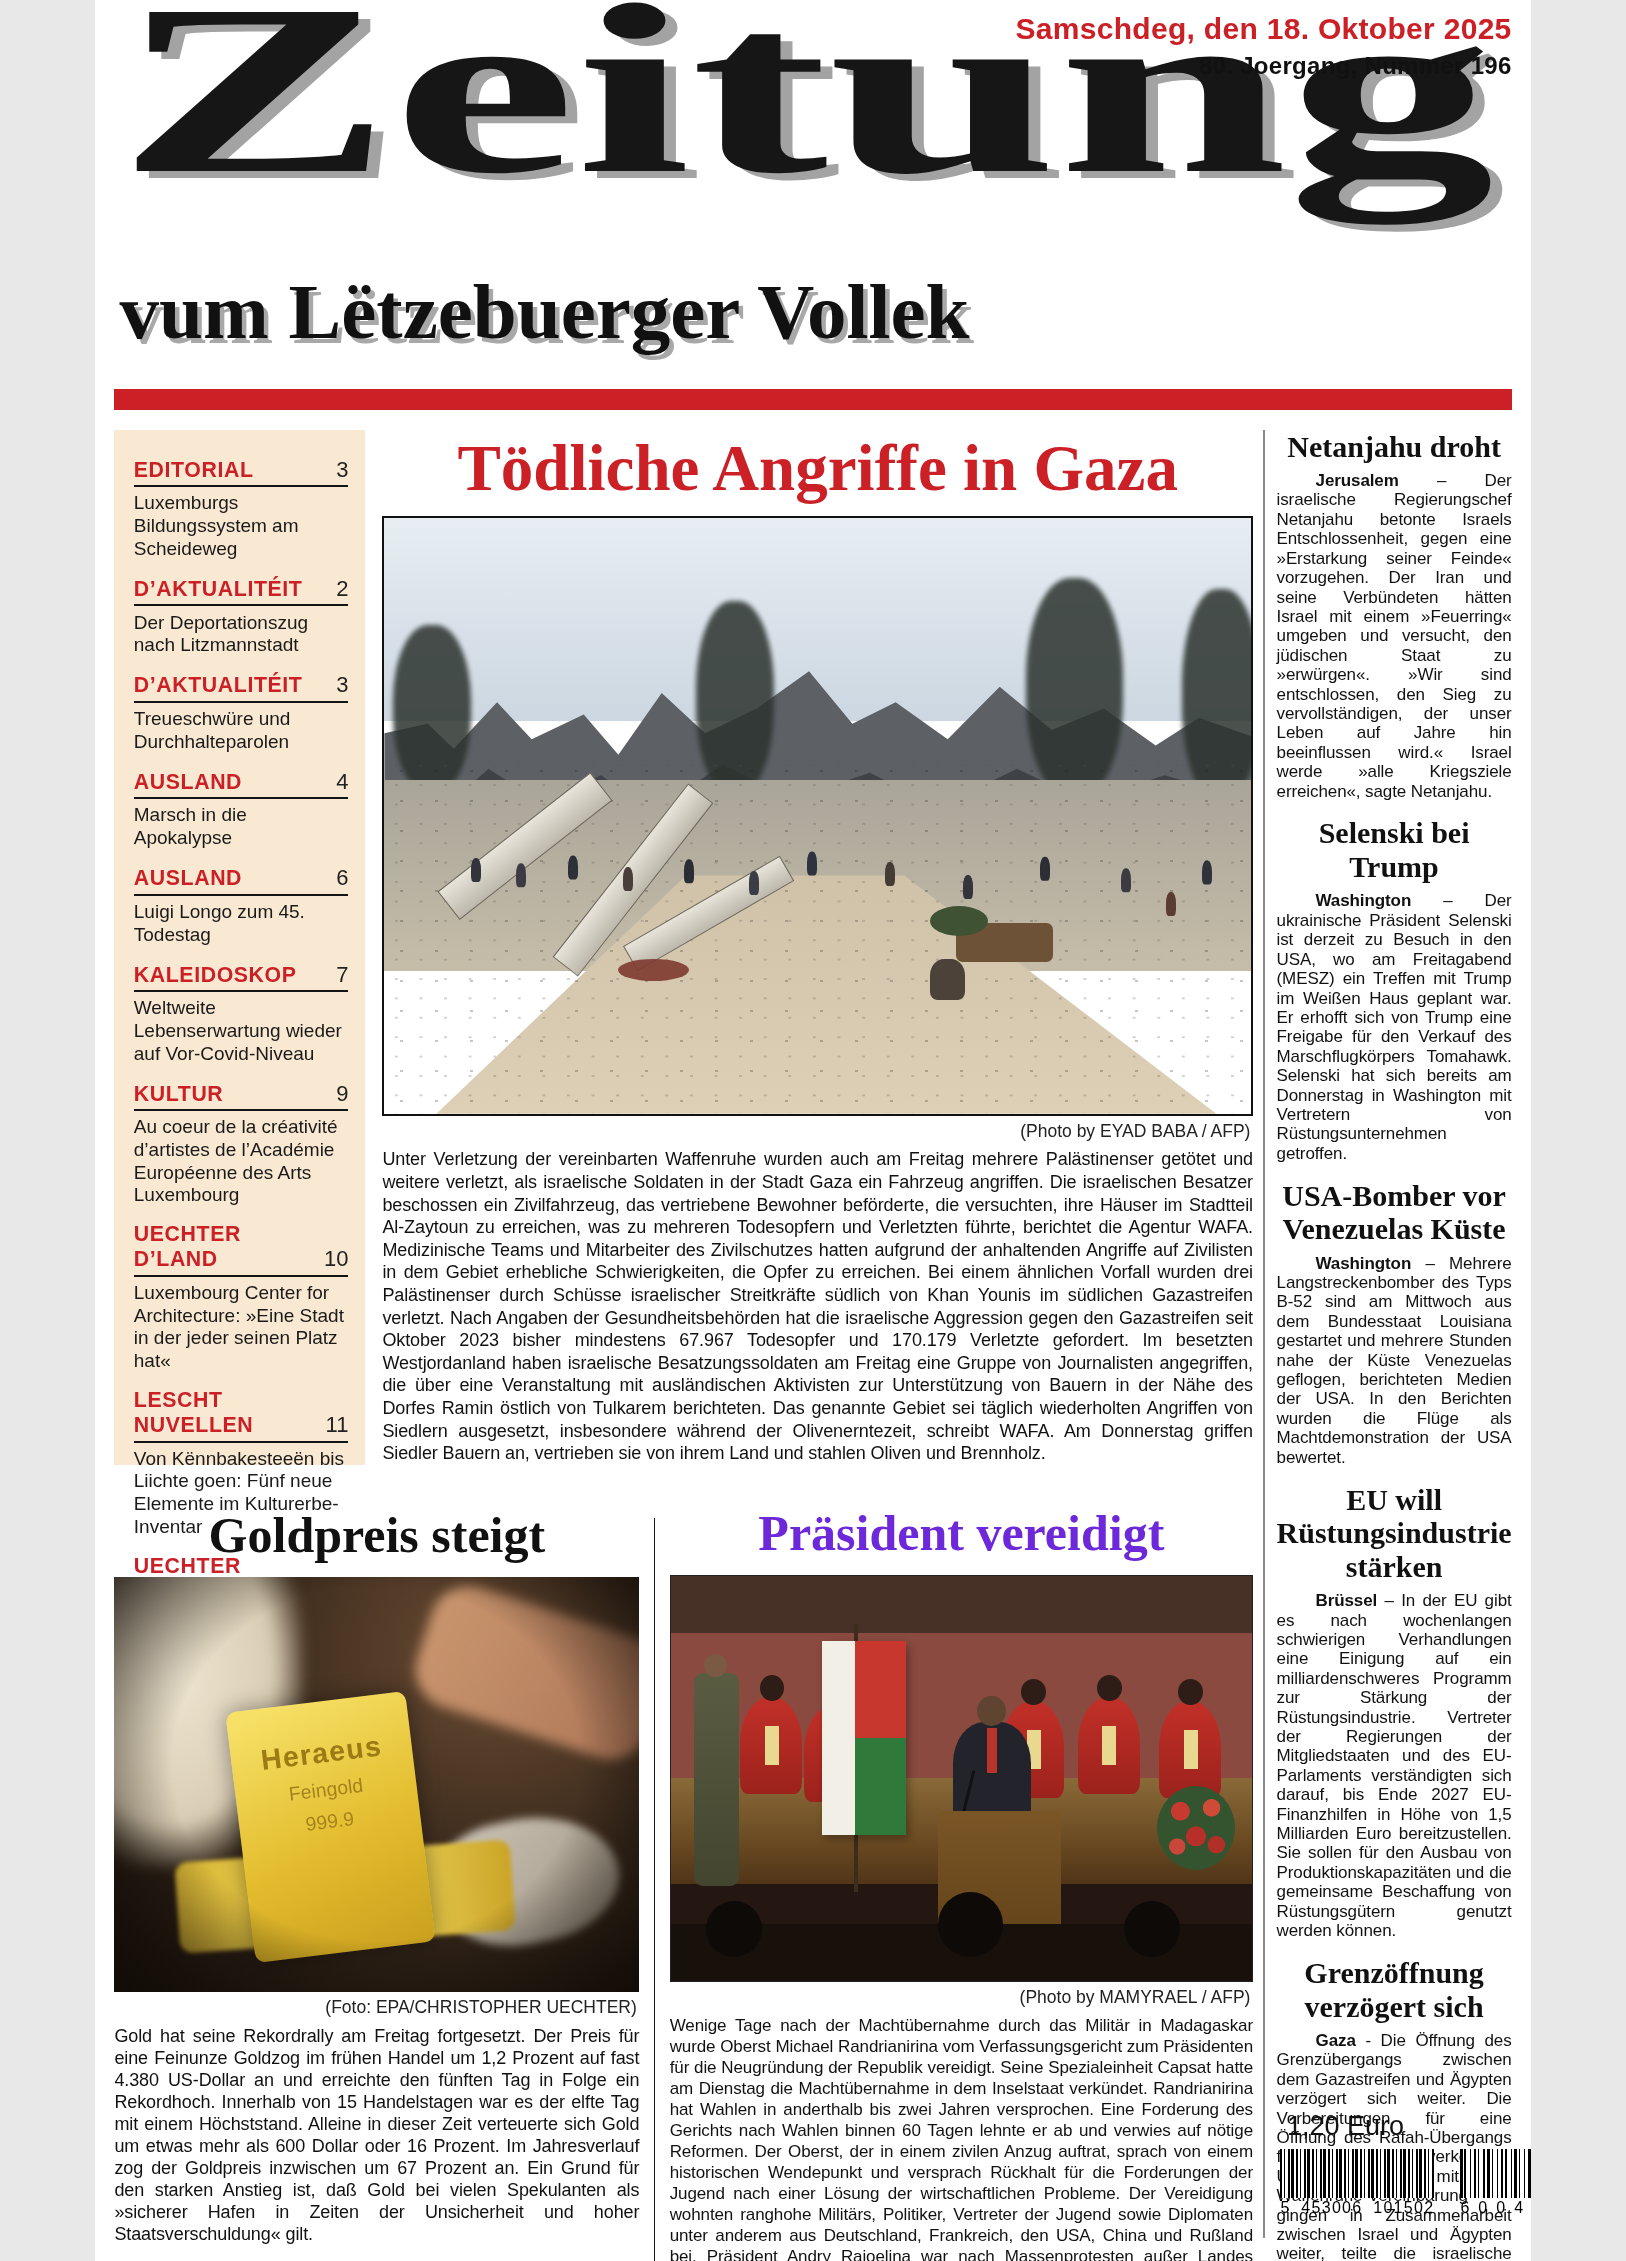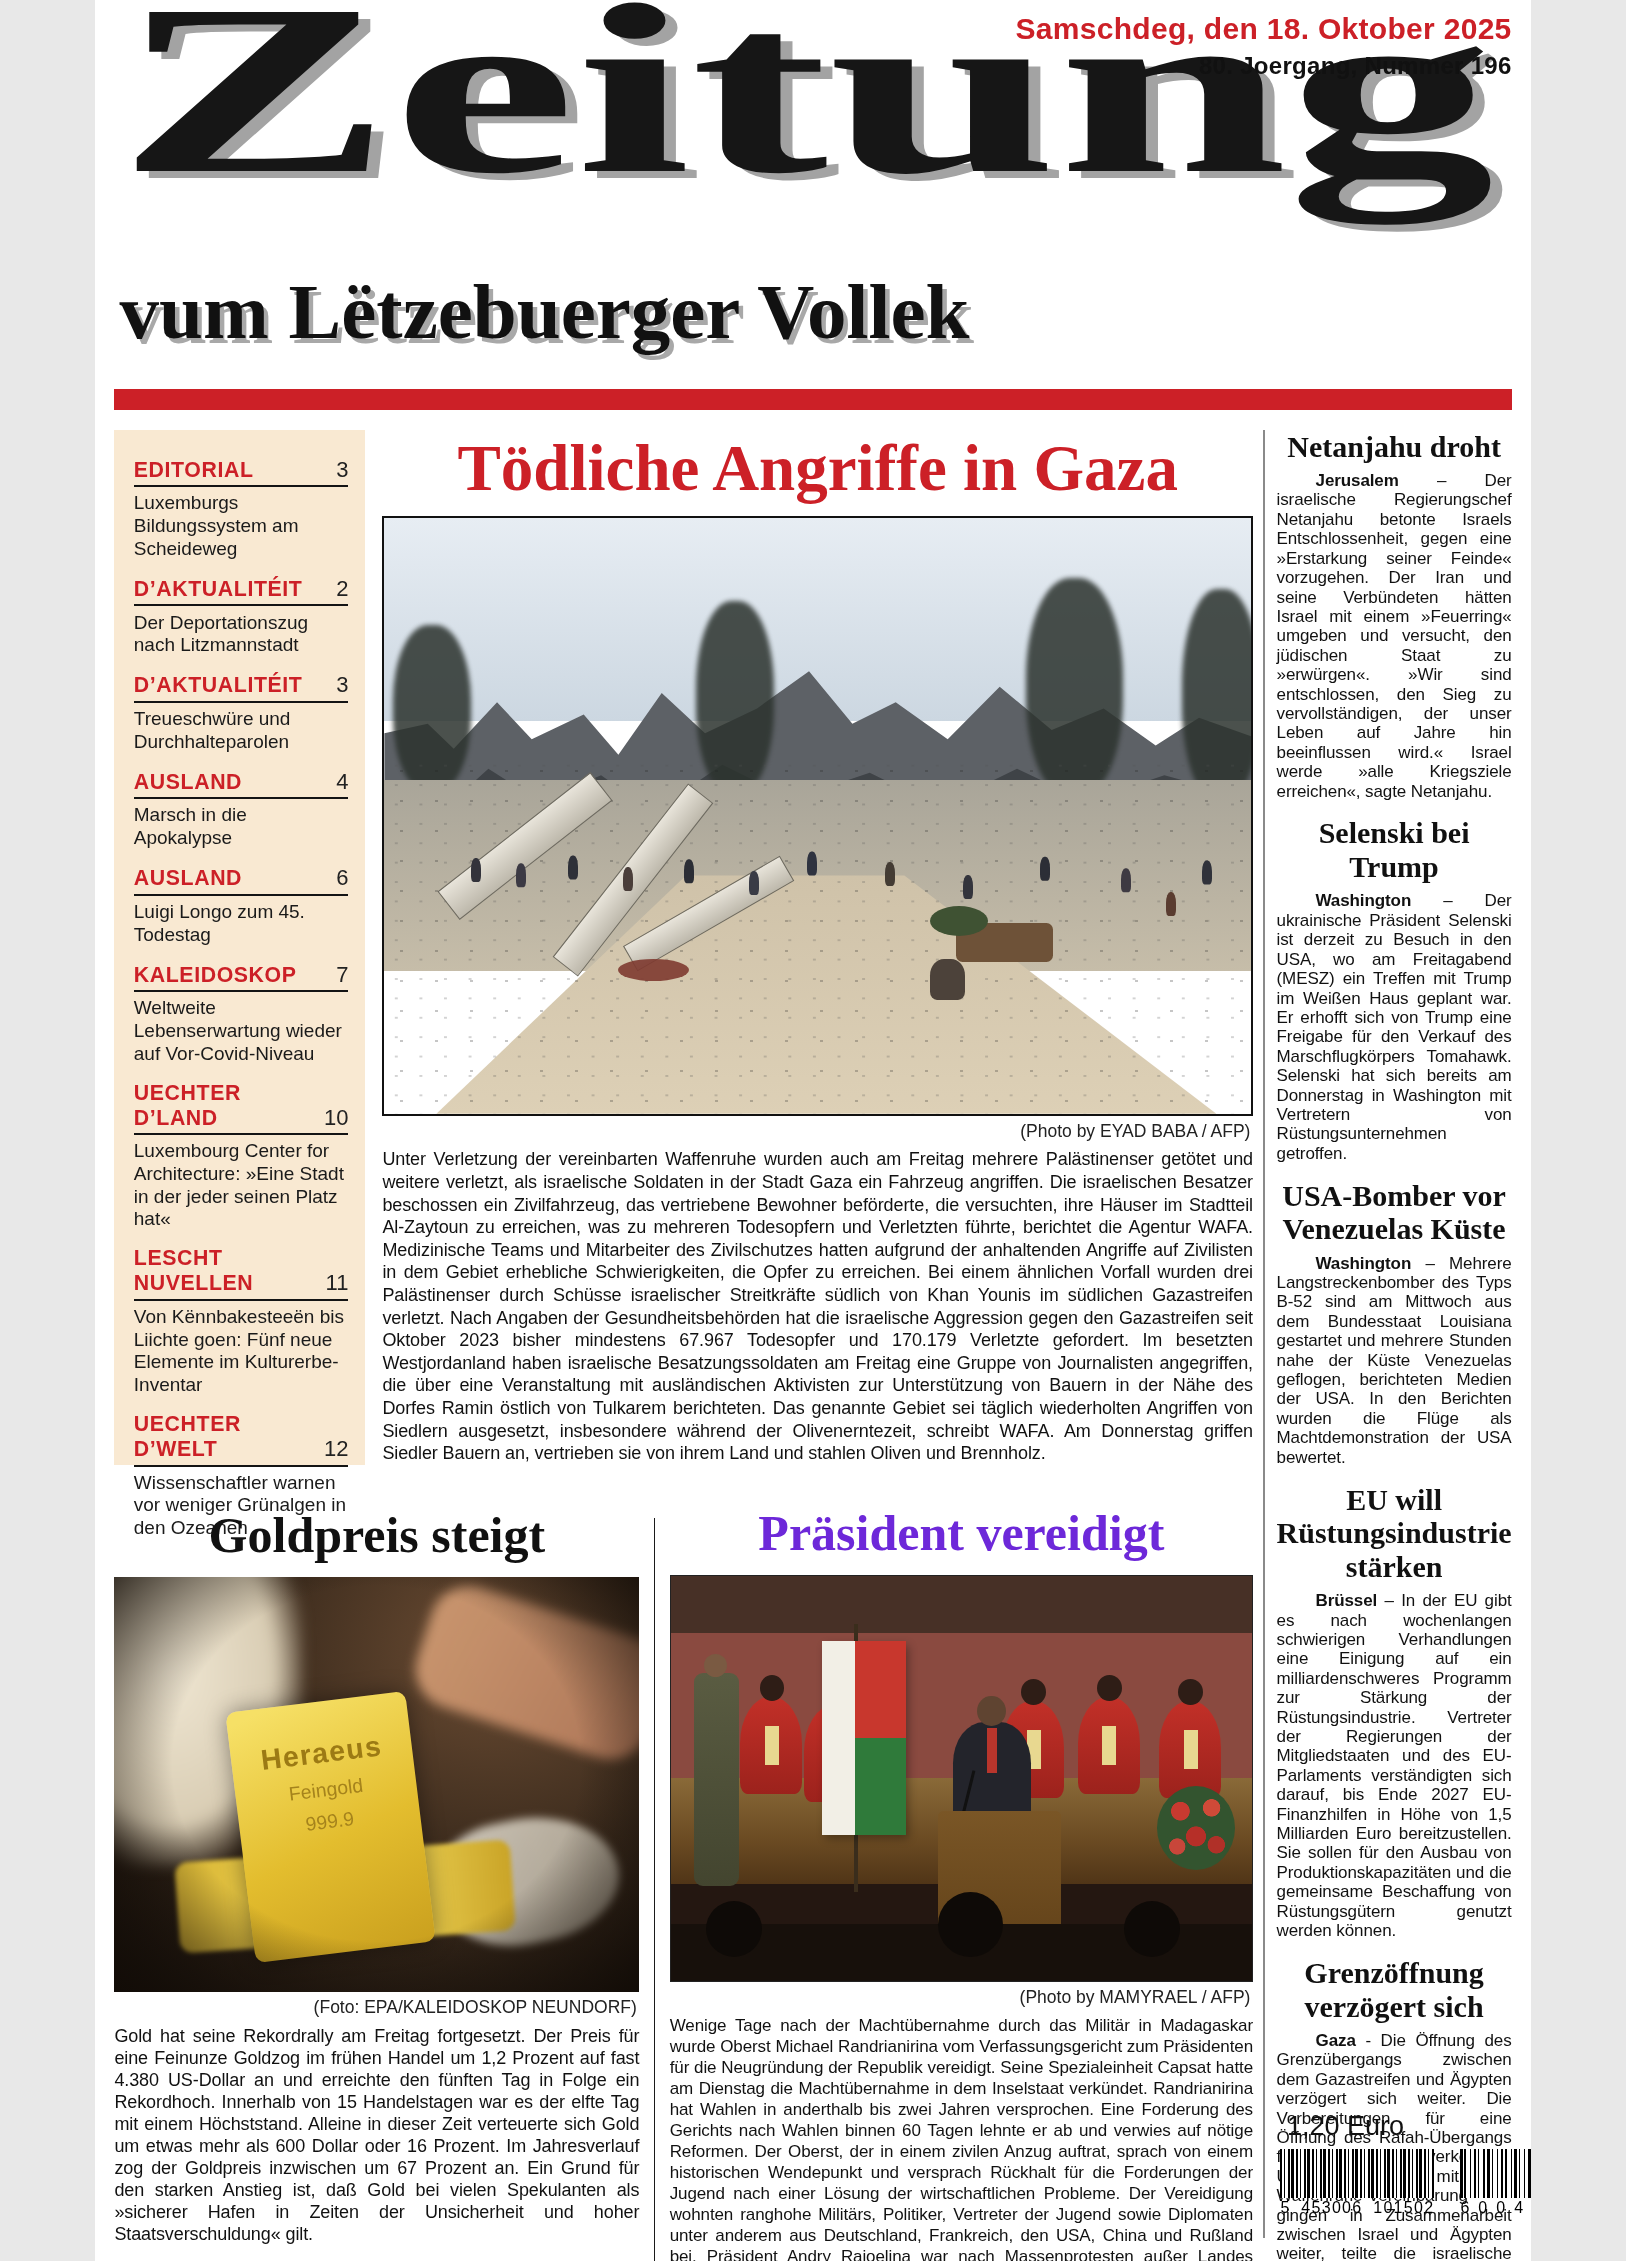--- a/index.html
+++ b/index.html
@@ -227,20 +227,27 @@
           </div>
           <div class="idx-item">
             <div class="idx-head">
                 <span class="idx-sec">KALEIDOSKOP</span>
                 <span class="idx-page">7</span>
               </div>
             <div class="idx-teaser">Weltweite Lebenserwartung wieder auf Vor-Covid-Niveau</div>
           </div>
           <div class="idx-item">
             <div class="idx-head">
+                <span class="idx-sec">KULTUR</span>
+                <span class="idx-page">9</span>
+              </div>
+            <div class="idx-teaser">Au coeur de la créativité d’artistes de l’Académie Européenne des Arts Luxembourg</div>
+          </div>
+          <div class="idx-item">
+            <div class="idx-head">
                 <span class="idx-sec">UECHTER D’LAND</span>
                 <span class="idx-page">10</span>
               </div>
             <div class="idx-teaser">Luxembourg Center for Architecture: »Eine Stadt in der jeder seinen Platz hat«</div>
           </div>
           <div class="idx-item">
             <div class="idx-head">
                 <span class="idx-sec">LESCHT NUVELLEN</span>
                 <span class="idx-page">11</span>
               </div>
@@ -293,21 +300,21 @@
             <div class="au-finger"></div>
             <div class="au-wrap"></div>
             <div class="au-bar-low"></div>
             <div class="au-bar-up">
               <span class="au-brand">Heraeus</span>
               <span class="au-line">Feingold</span>
               <span class="au-line">999.9</span>
             </div>
             <div class="au-vig"></div>
           </div>
-          <div class="credit">(Foto: EPA/KALEIDOSKOP NEUNDORF)</div>
+          <div class="credit">(Foto: EPA/CHRISTOPHER UECHTER)</div>
           <p class="col-body">Gold hat seine Rekordrally am Freitag fortgesetzt. Der Preis für eine Feinunze Goldzog im frühen Handel um 1,2 Prozent auf fast 4.380 US-Dollar an und erreichte den fünften Tag in Folge ein Rekordhoch. Innerhalb von 15 Handelstagen war es der elfte Tag mit einem Höchststand. Alleine in dieser Zeit verteuerte sich Gold um etwas mehr als 600 Dollar oder 16 Prozent. Im Jahresverlauf zog der Goldpreis inzwischen um 67 Prozent an. Ein Grund für den starken Anstieg ist, daß Gold bei vielen Spekulanten als »sicherer Hafen in Zeiten der Unsicherheit und hoher Staatsverschuldung« gilt.</p>
         </div>
 
         <div class="vrule-bottom"></div>
 
         <div class="pres-col">
           <div class="sec-headline red">Präsident vereidigt</div>
           <div class="pres-photo">
             <div class="pr-bg"></div>
             <div class="pr-bench"></div>

